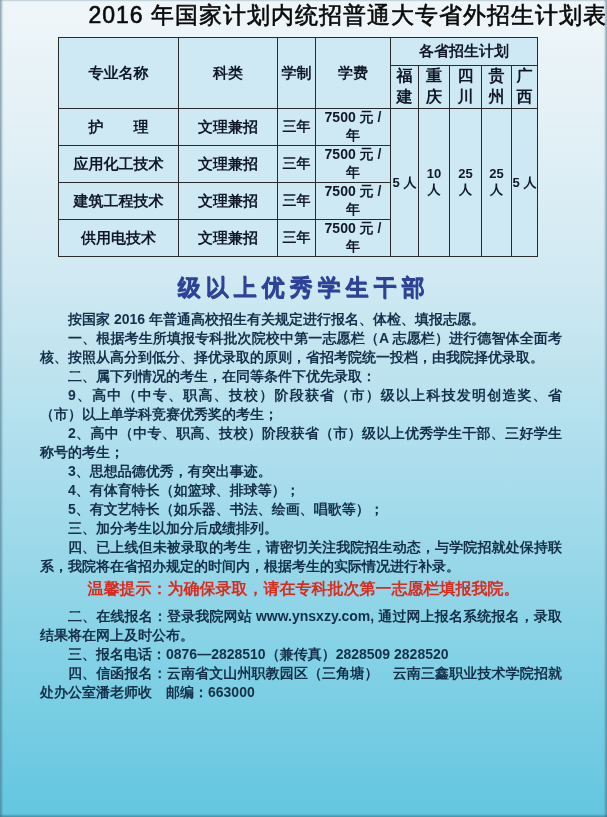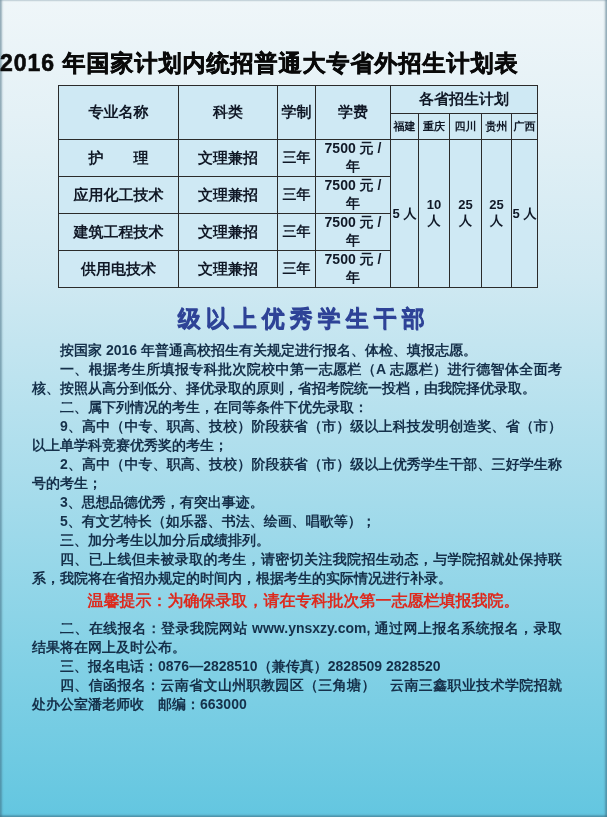--- a/index.html
+++ b/index.html
@@ -12,60 +12,59 @@
       #e4f1f6 14%,
       #d0e9f2 34%,
       #aaddec 58%,
       #86d2e6 79%,
       #63c6e0 100%);
     box-shadow:inset 2px 0 2px rgba(60,100,120,.45), inset -2px 0 2px rgba(60,100,120,.45), inset 0 -2px 2px rgba(60,100,120,.35);
     font-family:"Liberation Sans", sans-serif;
     overflow:hidden;
   }
   .doc-title{
-    padding-top:48px;
-    text-align:left;
+    text-align:right;
     font-size:23px;
-    font-weight:700;
+    font-weight:400;
     letter-spacing:1px;
     color:#0a0a0a;
     -webkit-text-stroke:0.6px #0a0a0a;
   }
   table.enroll-table{
     border-collapse:collapse;
     margin:6px 0 0 58px;
     background:#cfe9f4;
     table-layout:fixed;
     width:479px;
   }
   table.enroll-table td, table.enroll-table th{
     border:1.5px solid #2b2b2b;
     text-align:center;
     vertical-align:middle;
     color:#101826;
     font-weight:bold;
     padding:0;
   }
   th.h-main{font-size:15px;height:27px;}
-  th.h-prov{font-size:11px;height:25px;}
+  th.h-prov{font-size:16px;height:25px;}
   td.c-major,td.c-cat{font-size:15px;height:27px;}
   td.c-dur,td.c-fee{font-size:14px;}
   td.c-quota{font-size:13px;}
   .section-title{
     margin-top:15px;
     text-align:center;
     font-family:"DejaVu Serif", serif;
     font-size:23px;
     font-weight:bold;
     letter-spacing:5px;
     color:#2e4397;
     text-shadow:0.5px 0.5px 0 #2e4397;
   }
   .body-text{
-    padding:7px 45px 0 32px;
+    padding:7px 45px 0 40px;
   }
   .body-text p{
     margin:0;
     text-indent:2em;
     font-size:14px;
     line-height:19px;
     font-weight:bold;
     color:#15304a;
     text-align:justify;
   }
@@ -145,20 +144,21 @@
 
   <div class="section-title">级以上优秀学生干部</div>
 
   <div class="body-text">
     <p>按国家 2016 年普通高校招生有关规定进行报名、体检、填报志愿。</p>
     <p>一、根据考生所填报专科批次院校中第一志愿栏（A 志愿栏）进行德智体全面考核、按照从高分到低分、择优录取的原则，省招考院统一投档，由我院择优录取。</p>
     <p>二、属下列情况的考生，在同等条件下优先录取：</p>
     <p>9、高中（中专、职高、技校）阶段获省（市）级以上科技发明创造奖、省（市）以上单学科竞赛优秀奖的考生；</p>
     <p>2、高中（中专、职高、技校）阶段获省（市）级以上优秀学生干部、三好学生称号的考生；</p>
     <p>3、思想品德优秀，有突出事迹。</p>
+    <p>4、有体育特长（如篮球、排球等）；</p>
     <p>5、有文艺特长（如乐器、书法、绘画、唱歌等）；</p>
     <p>三、加分考生以加分后成绩排列。</p>
     <p>四、已上线但未被录取的考生，请密切关注我院招生动态，与学院招就处保持联系，我院将在省招办规定的时间内，根据考生的实际情况进行补录。</p>
   </div>
 
   <div class="tip">温馨提示：为确保录取，请在专科批次第一志愿栏填报我院。</div>
 
 
   <div class="body-text">
     <p>二、在线报名：登录我院网站 www.ynsxzy.com, 通过网上报名系统报名，录取结果将在网上及时公布。</p>

